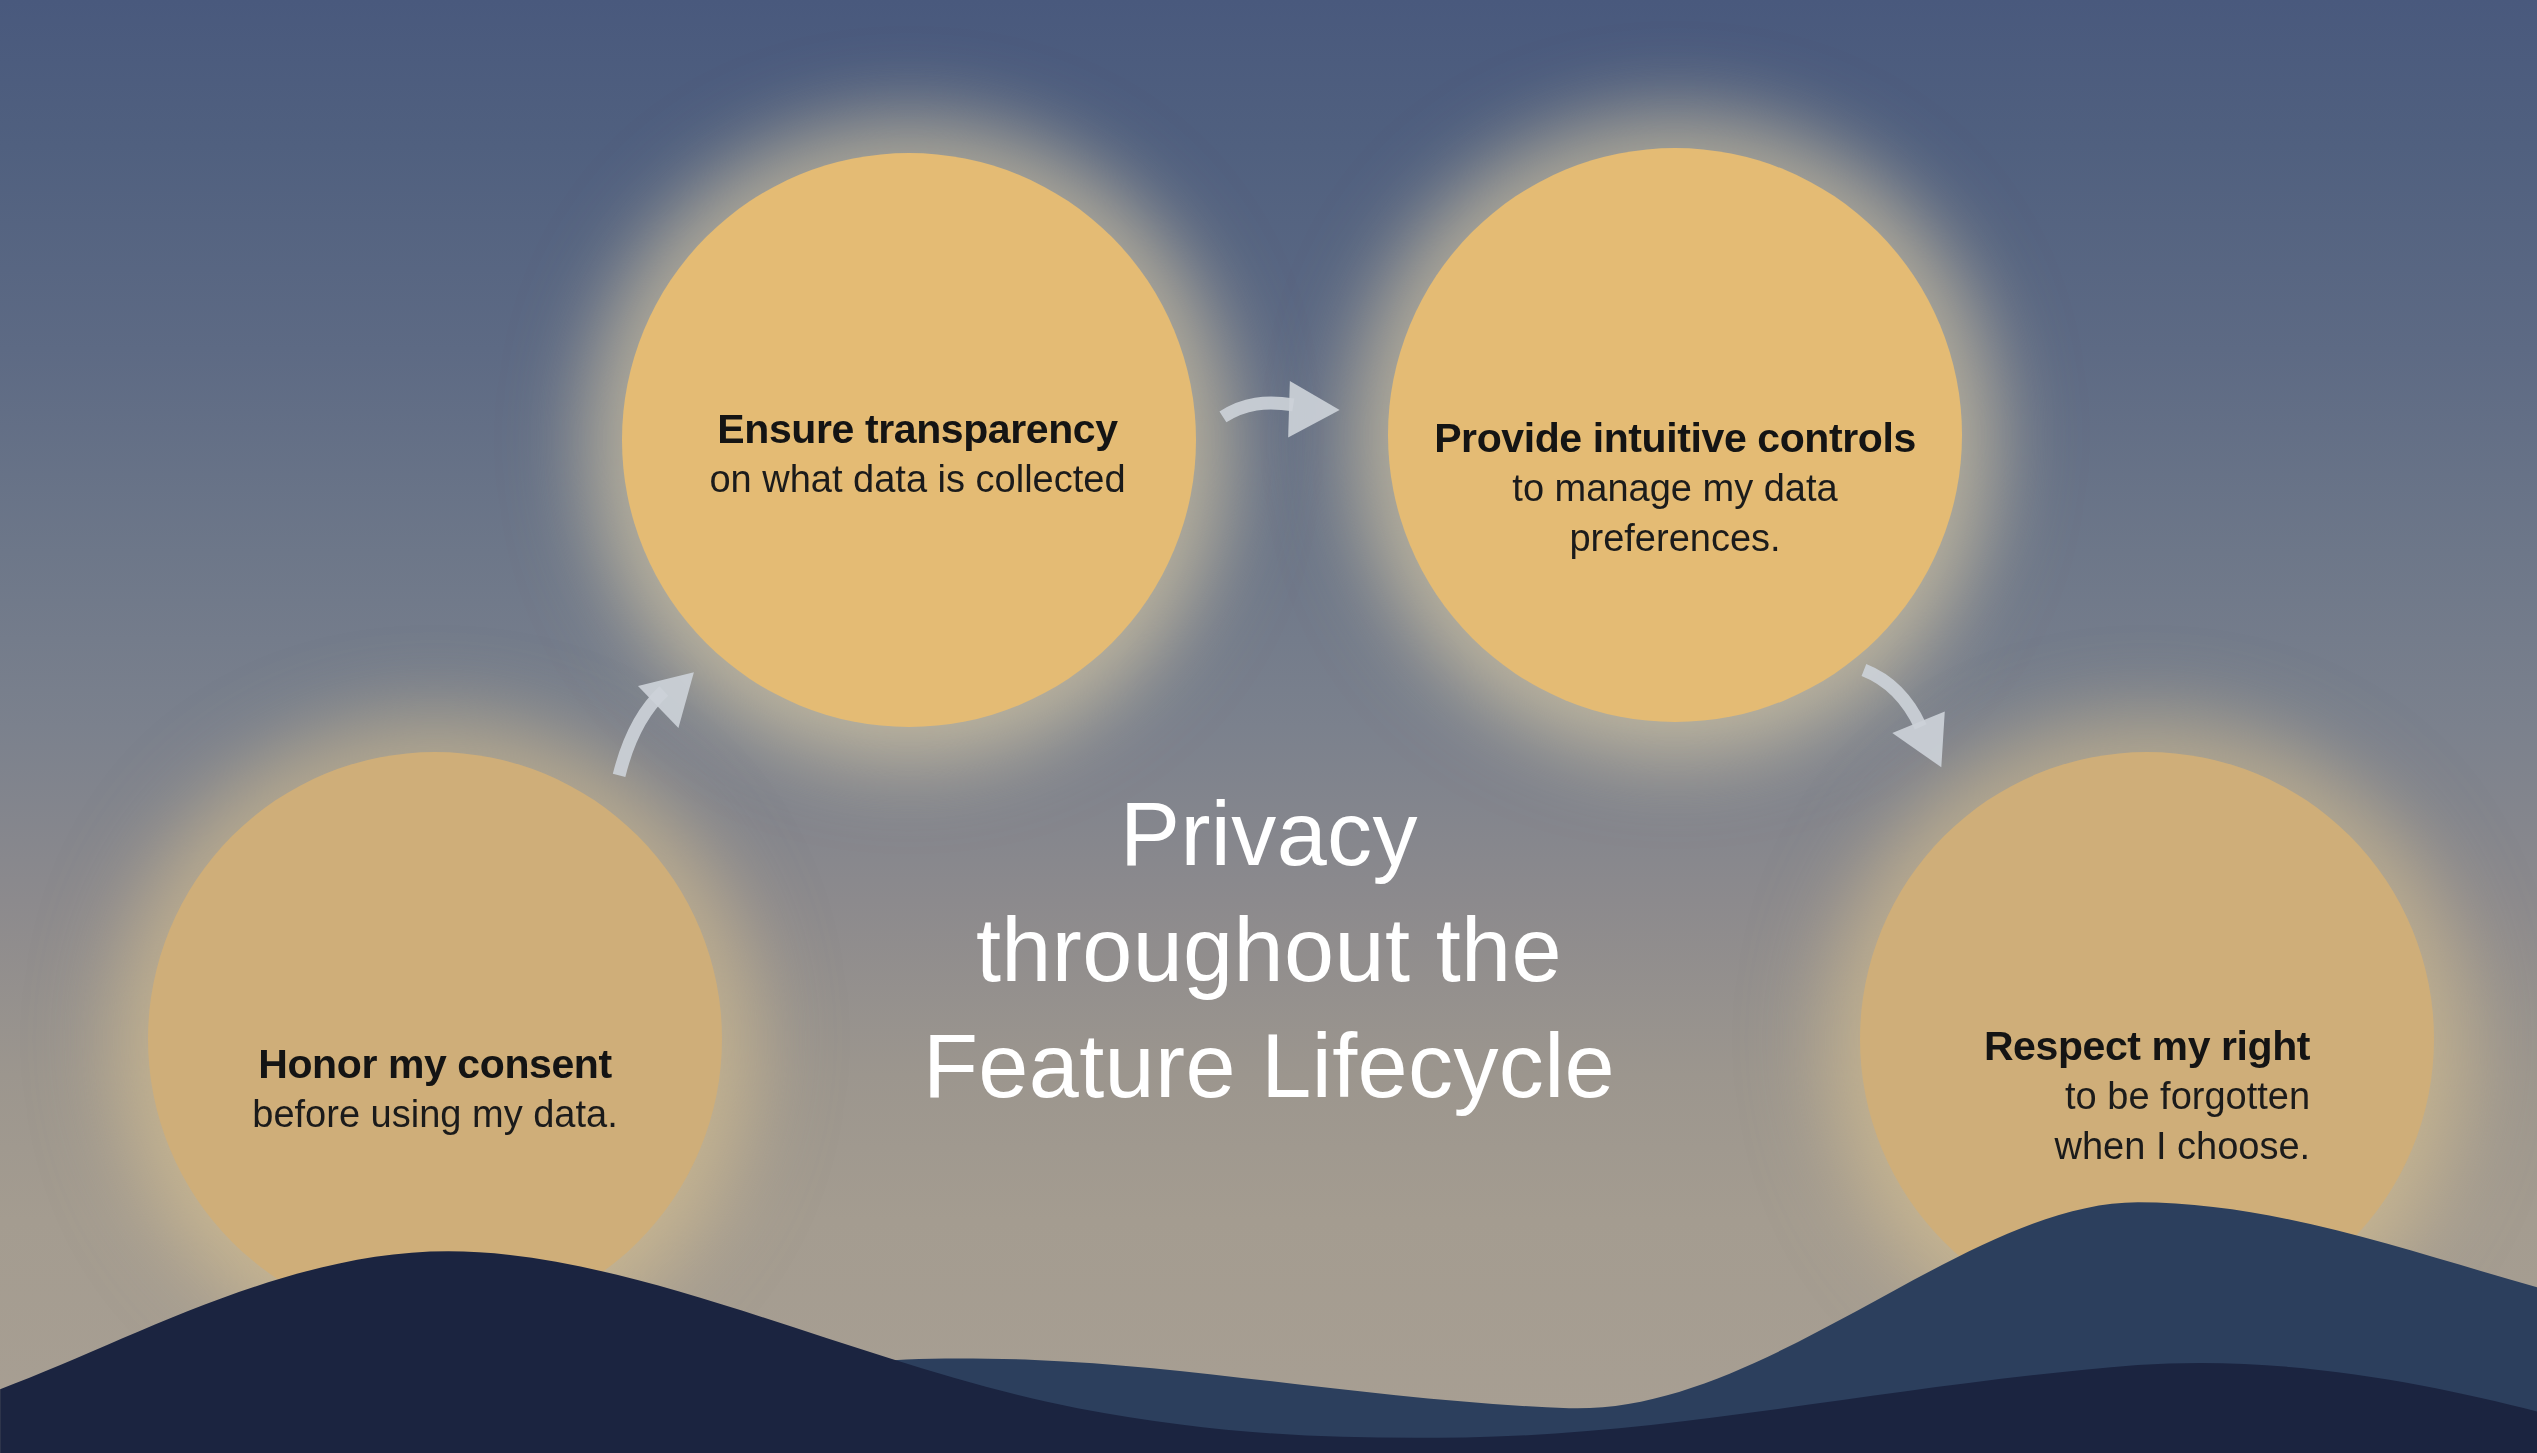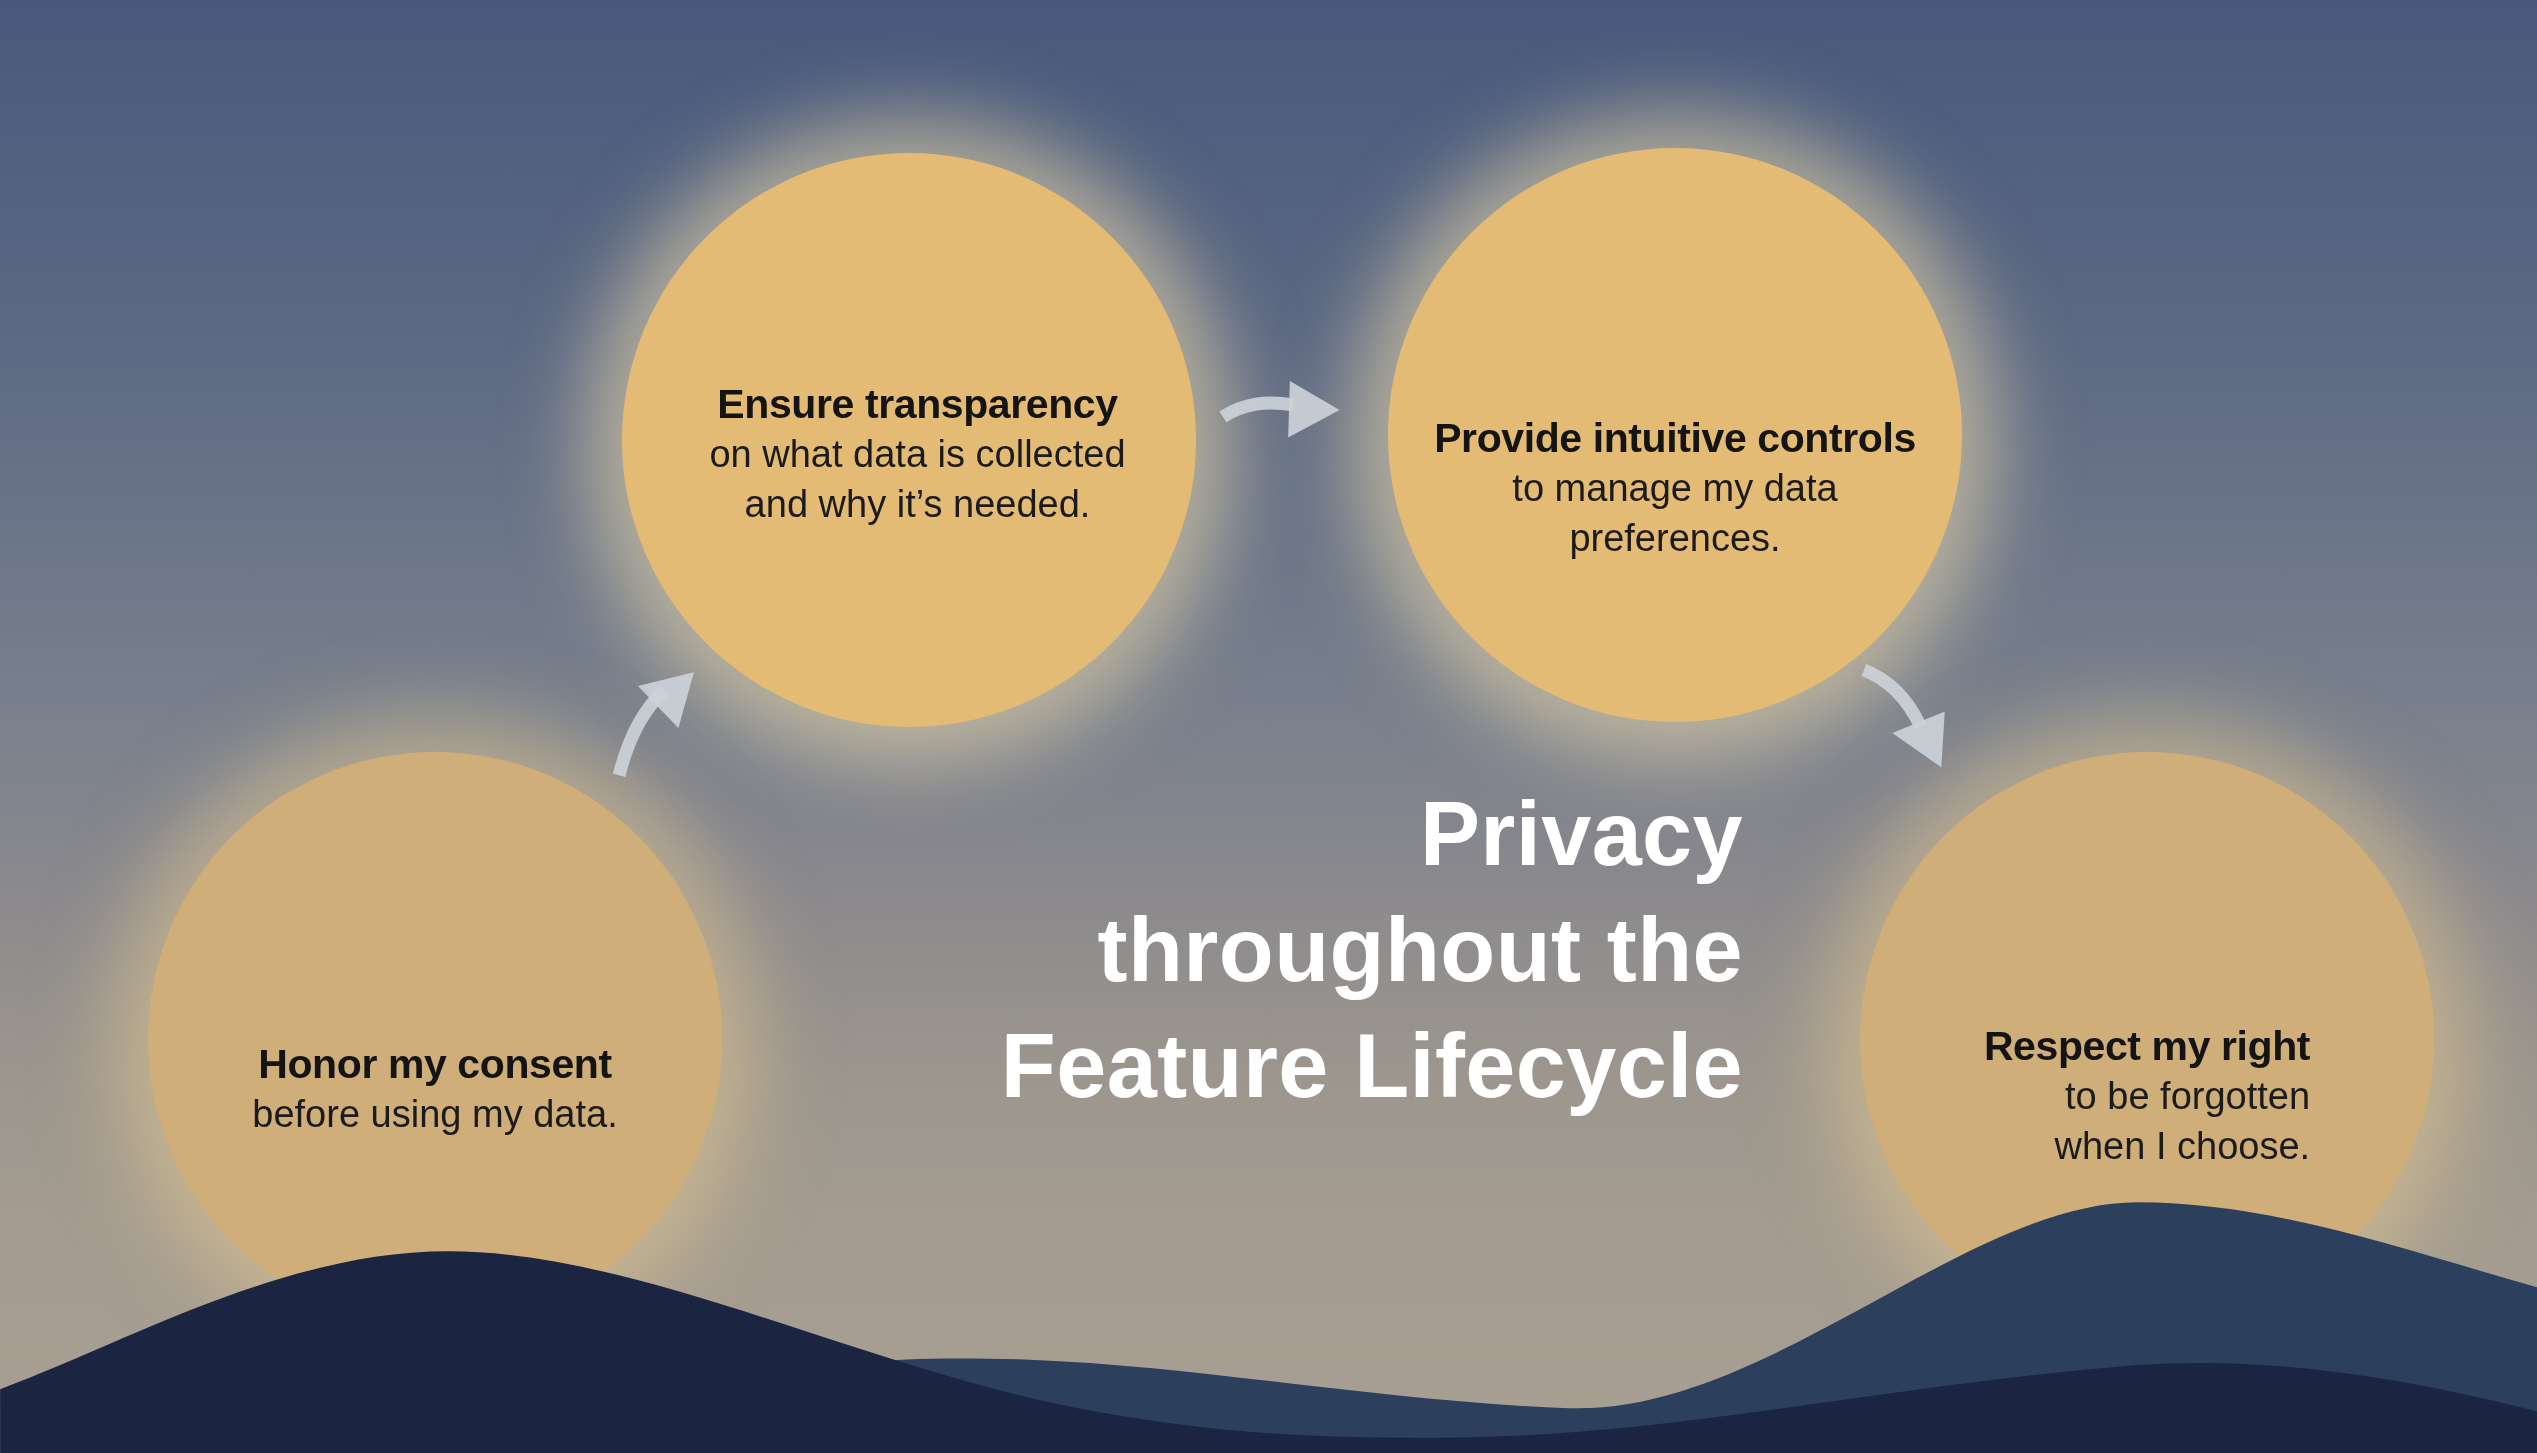--- a/index.html
+++ b/index.html
@@ -46,23 +46,23 @@
     font-size: 38px;
     line-height: 50px;
     color: #1b1b1b;
   }
   .title {
     position: absolute;
     left: 1269px;
     top: 776px;
     transform: translateX(-50%);
     width: 948px;
-    text-align: right;
+    text-align: center;
     color: #ffffff;
-    font-weight: 700;
+    font-weight: 400;
     font-size: 90px;
     line-height: 116px;
     letter-spacing: 0.4px;
     z-index: 4;
   }
   .arrow { position: absolute; z-index: 3; }
   .waves { position: absolute; left: 0; bottom: 0; z-index: 3; }
 </style>
 </head>
 <body>
@@ -74,21 +74,20 @@
       <div class="circle-heading">Honor my consent</div>
       <div class="circle-body">before using my data.</div>
       <div class="circle-body"></div>
     </div>
   </div>
 
   <div class="circle top" style="left:622px; top:153px;">
     <div class="circle-text" style="transform: translateY(13.8px); margin-left: 17px;">
       <div class="circle-heading">Ensure transparency</div>
       <div class="circle-body">on what data is collected</div>
-      <div class="circle-body">and why it’s needed.</div>
     </div>
   </div>
 
   <div class="circle top" style="left:1388px; top:148px;">
     <div class="circle-text" style="transform: translateY(53px);">
       <div class="circle-heading">Provide intuitive controls</div>
       <div class="circle-body">to manage my data</div>
       <div class="circle-body">preferences.</div>
     </div>
   </div>

